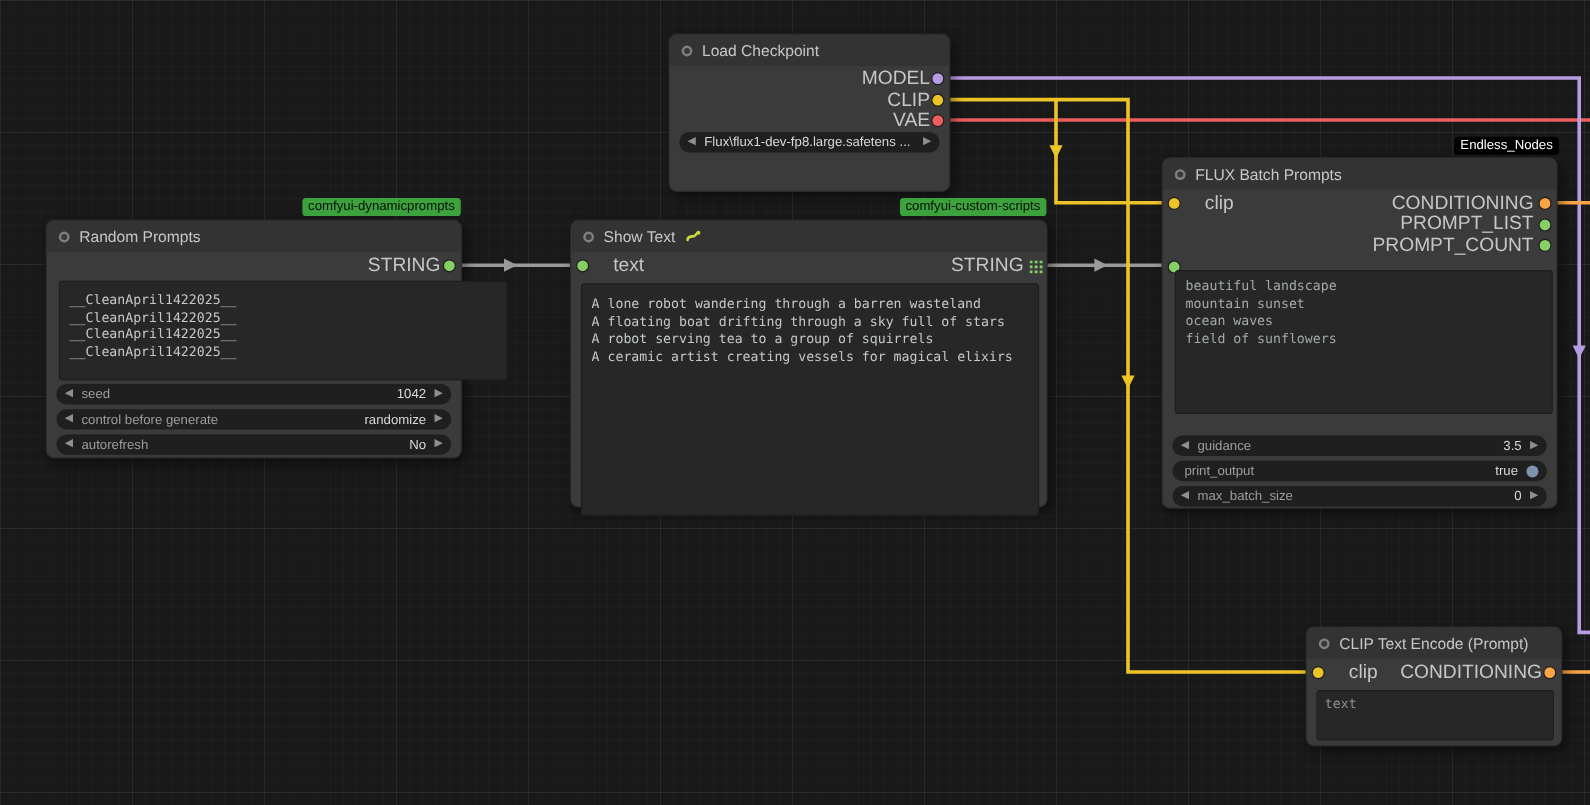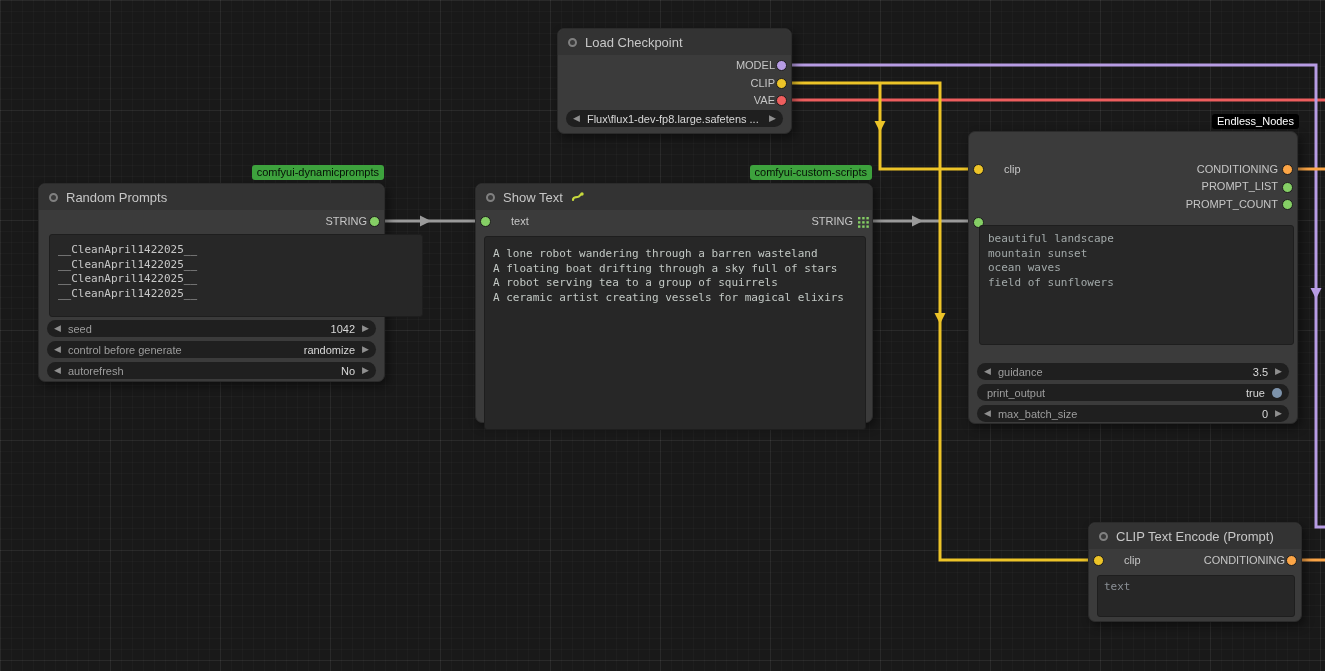--- a/index.html
+++ b/index.html
@@ -23,21 +23,21 @@
     display:flex;align-items:center;gap:8px;height:26px;padding:0 10px;
     background:#333333;border-radius:7px 7px 0 0;color:#c7c7c7;font-size:13px;white-space:nowrap;
   }
   .title-dot{width:9px;height:9px;border-radius:50%;background:#3a3a3a;border:2px solid #808080;box-sizing:border-box;flex:0 0 auto;}
   .badge{
     position:absolute;top:-19px;height:15px;line-height:15px;padding:0 5px;
     border-radius:3px;font-size:11px;white-space:nowrap;
   }
   .badge.green{color:#061006;}
   .badge.dark{color:#ffffff;}
-  .slot-label{position:absolute;height:17px;line-height:17px;font-size:11px;color:#c6c6c6;white-space:nowrap;padding-left:18px;}
+  .slot-label{position:absolute;height:17px;line-height:17px;font-size:16px;color:#c6c6c6;white-space:nowrap;padding-left:18px;}
   .dot{position:absolute;width:9px;height:9px;border-radius:50%;border:1px solid #1d1d1d;box-sizing:content-box;}
   .ta{
     position:absolute;background:#272727;border:1px solid #1e1e1e;border-radius:3px;
     font-family:"DejaVu Sans Mono",monospace;font-size:11px;overflow:hidden;box-sizing:border-box;
   }
   .ta-line{line-height:14.6px;white-space:pre;}
   .widget{
     position:absolute;left:8px;right:8px;height:17px;display:flex;align-items:center;
     background:#1f1f1f;border-radius:9px;padding:0 7px;font-size:11px;box-sizing:border-box;
   }
@@ -62,21 +62,21 @@
     <path d="M 1294 560 H 1325" fill="none" stroke-width="3" stroke="#fca546"></path>
     <path d="M 880 83 V 169 H 975" fill="none" stroke-width="3" stroke="#edc428"></path>
     <path d="M 784 83 H 940 V 560 H 1097" fill="none" stroke-width="3" stroke="#edc428"></path>
     <polygon points="420,215.5 431,221 420,226.5" fill="#9a9a9a"></polygon>
     <polygon points="912,215.5 923,221 912,226.5" fill="#9a9a9a"></polygon>
     <polygon points="1310.5,288 1321.5,288 1316,299" fill="#b79ce4"></polygon>
     <polygon points="874.5,121 885.5,121 880,132" fill="#edc428"></polygon>
     <polygon points="934.5,313 945.5,313 940,324" fill="#edc428"></polygon>
   </svg>
 
-  <div class="node" style="left:557px;top:28px;width:235px;height:106px;">
+  <div class="node" style="left:557px;top:28px;width:235px;height:132px;">
     <div class="node-title">
       <span class="title-dot"></span>
       <span>Load Checkpoint</span>
     </div>
     <span class="slot-label" style="top:28px;right:16px;">MODEL</span>
     <span class="dot" style="top: 31px; right: 4px; background: rgb(183, 156, 228);"></span>
     <span class="slot-label" style="top:46px;right:16px;">CLIP</span>
     <span class="dot" style="top: 49px; right: 4px; background: rgb(237, 196, 40);"></span>
     <span class="slot-label" style="top:63px;right:16px;">VAE</span>
     <span class="dot" style="top: 66px; right: 4px; background: rgb(238, 94, 94);"></span>
@@ -150,20 +150,24 @@
     <div class="ta" style="left:8px;top:52px;width:382px;height:194px;padding:10px 8px;color:#c3c9c5;">
       <div class="ta-line">A lone robot wandering through a barren wasteland</div>
       <div class="ta-line">A floating boat drifting through a sky full of stars</div>
       <div class="ta-line">A robot serving tea to a group of squirrels</div>
       <div class="ta-line">A ceramic artist creating vessels for magical elixirs</div>
     </div>
   </div>
 
   <div class="node" style="left:968px;top:131px;width:330px;height:293px;">
     <span class="badge dark" style="right: -2px; top: -18px; background: rgb(0, 0, 0);">Endless_Nodes</span>
+    <div class="node-title">
+      <span class="title-dot"></span>
+      <span>FLUX Batch Prompts</span>
+    </div>
     <span class="dot" style="top: 32px; left: 4px; background: rgb(237, 196, 40);"></span>
     <span class="slot-label" style="top:29px;left:17px;">clip</span>
     <span class="slot-label" style="top:29px;right:19px;">CONDITIONING</span>
     <span class="dot" style="top: 32px; right: 4px; background: rgb(252, 165, 70);"></span>
     <span class="slot-label" style="top:46px;right:19px;">PROMPT_LIST</span>
     <span class="dot" style="top: 50px; right: 4px; background: rgb(133, 207, 101);"></span>
     <span class="slot-label" style="top:64px;right:19px;">PROMPT_COUNT</span>
     <span class="dot" style="top: 67px; right: 4px; background: rgb(133, 207, 101);"></span>
     <span class="dot" style="top: 85px; left: 4px; background: rgb(133, 207, 101);"></span>
     <div class="ta" style="left:10px;top:93px;width:315px;height:120px;padding:6px 8px;color:#a2a9a9;">

